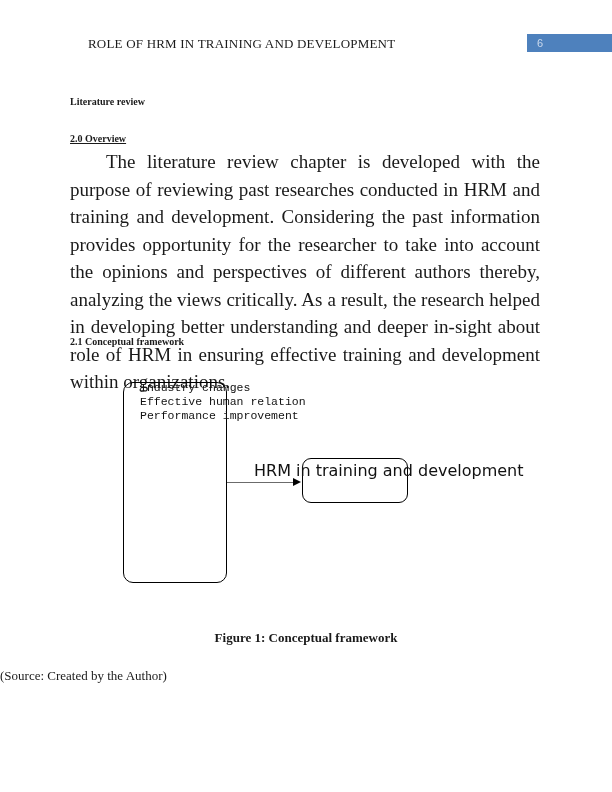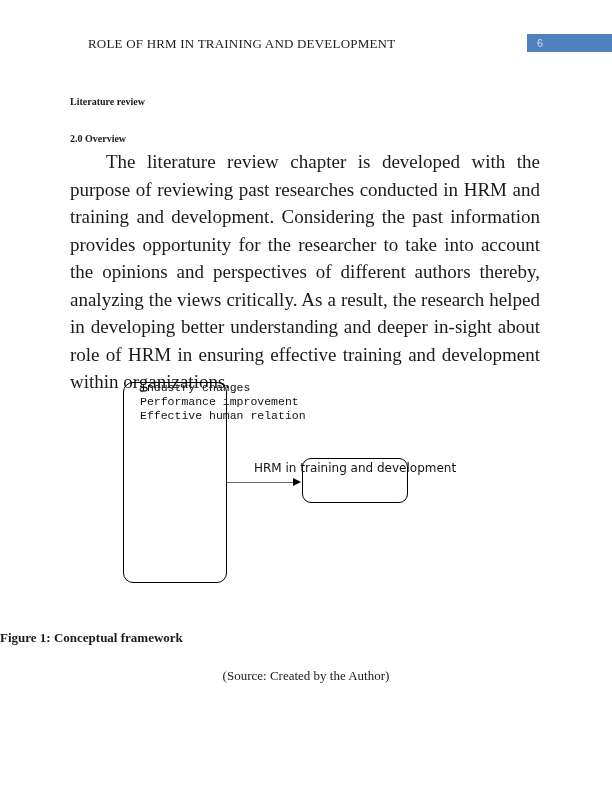--- a/index.html
+++ b/index.html
@@ -36,21 +36,21 @@
     padding-left: 10px;
   }
   .h-bold {
     position: absolute;
     left: 70px;
     font-size: 10px;
     font-weight: bold;
     white-space: nowrap;
   }
   .h-litreview { top: 96px; }
-  .h-overview { top: 133px; }
+  .h-overview { top: 133px; text-decoration: underline; }
   .h-framework { top: 336px; }
   .body-paragraph {
     position: absolute;
     left: 70px;
     top: 148px;
     width: 470px;
     font-size: 19px;
     line-height: 27.5px;
     text-align: justify;
     text-indent: 36px;
@@ -91,21 +91,21 @@
     height: 45px;
     border: 1.4px solid #000;
     border-radius: 9px;
     background: transparent;
   }
   .outcome-label {
     position: absolute;
     left: 254px;
     top: 91px;               
     font-family: "DejaVu Sans", sans-serif;
-    font-size: 12px;
+    font-size: 16px;
     color: #111;
     white-space: nowrap;
   }
   .arrow-line {
     position: absolute;
     left: 227px;
     top: 112px;              
     width: 68px;
     height: 1px;
     background: #6b6b6b;
@@ -118,56 +118,58 @@
     height: 0;
     border-left: 8px solid #000;
     border-top: 4.5px solid transparent;
     border-bottom: 4.5px solid transparent;
   }
   .figure-caption {
     position: absolute;
     left: 0;
     top: 630px;
     width: 612px;
+    text-align: center;
     font-size: 13px;
     font-weight: bold;
   }
   .figure-source {
     position: absolute;
     left: 0;
     top: 668px;
     width: 612px;
-    text-align: center;
+    text-align: left;
     font-size: 13px;
   }
 </style>
 </head>
 <body>
 
 <div class="page">
 
   <div class="running-header">ROLE OF HRM IN TRAINING AND DEVELOPMENT</div>
 
   <div class="pagenum-badge">6</div>
 
   <div class="h-bold h-litreview">Literature review</div>
 
   <div class="h-bold h-overview">2.0 Overview</div>
 
   <div class="body-paragraph">The literature review chapter is developed with the purpose of reviewing past researches conducted in HRM and training and development. Considering the past information provides opportunity for the researcher to take into account the opinions and perspectives of different authors thereby, analyzing the views critically. As a result, the research helped in developing better understanding and deeper in-sight about role of HRM in ensuring effective training and development within organizations.</div>
 
+  <div class="h-bold h-framework">2.1 Conceptual framework</div>
 
   <div class="diagram">
 
     <div class="factors-box"></div>
 
     <div class="factors-list">
       <div>Industry changes</div>
+      <div>Effective human relation</div>
       <div>Performance improvement</div>
-      <div>Effective human relation</div>
     </div>
 
     <div class="arrow-line"></div>
     <div class="arrow-head"></div>
 
     <div class="outcome-box"></div>
 
     <div class="outcome-label">HRM in training and development</div>
   </div>
 

